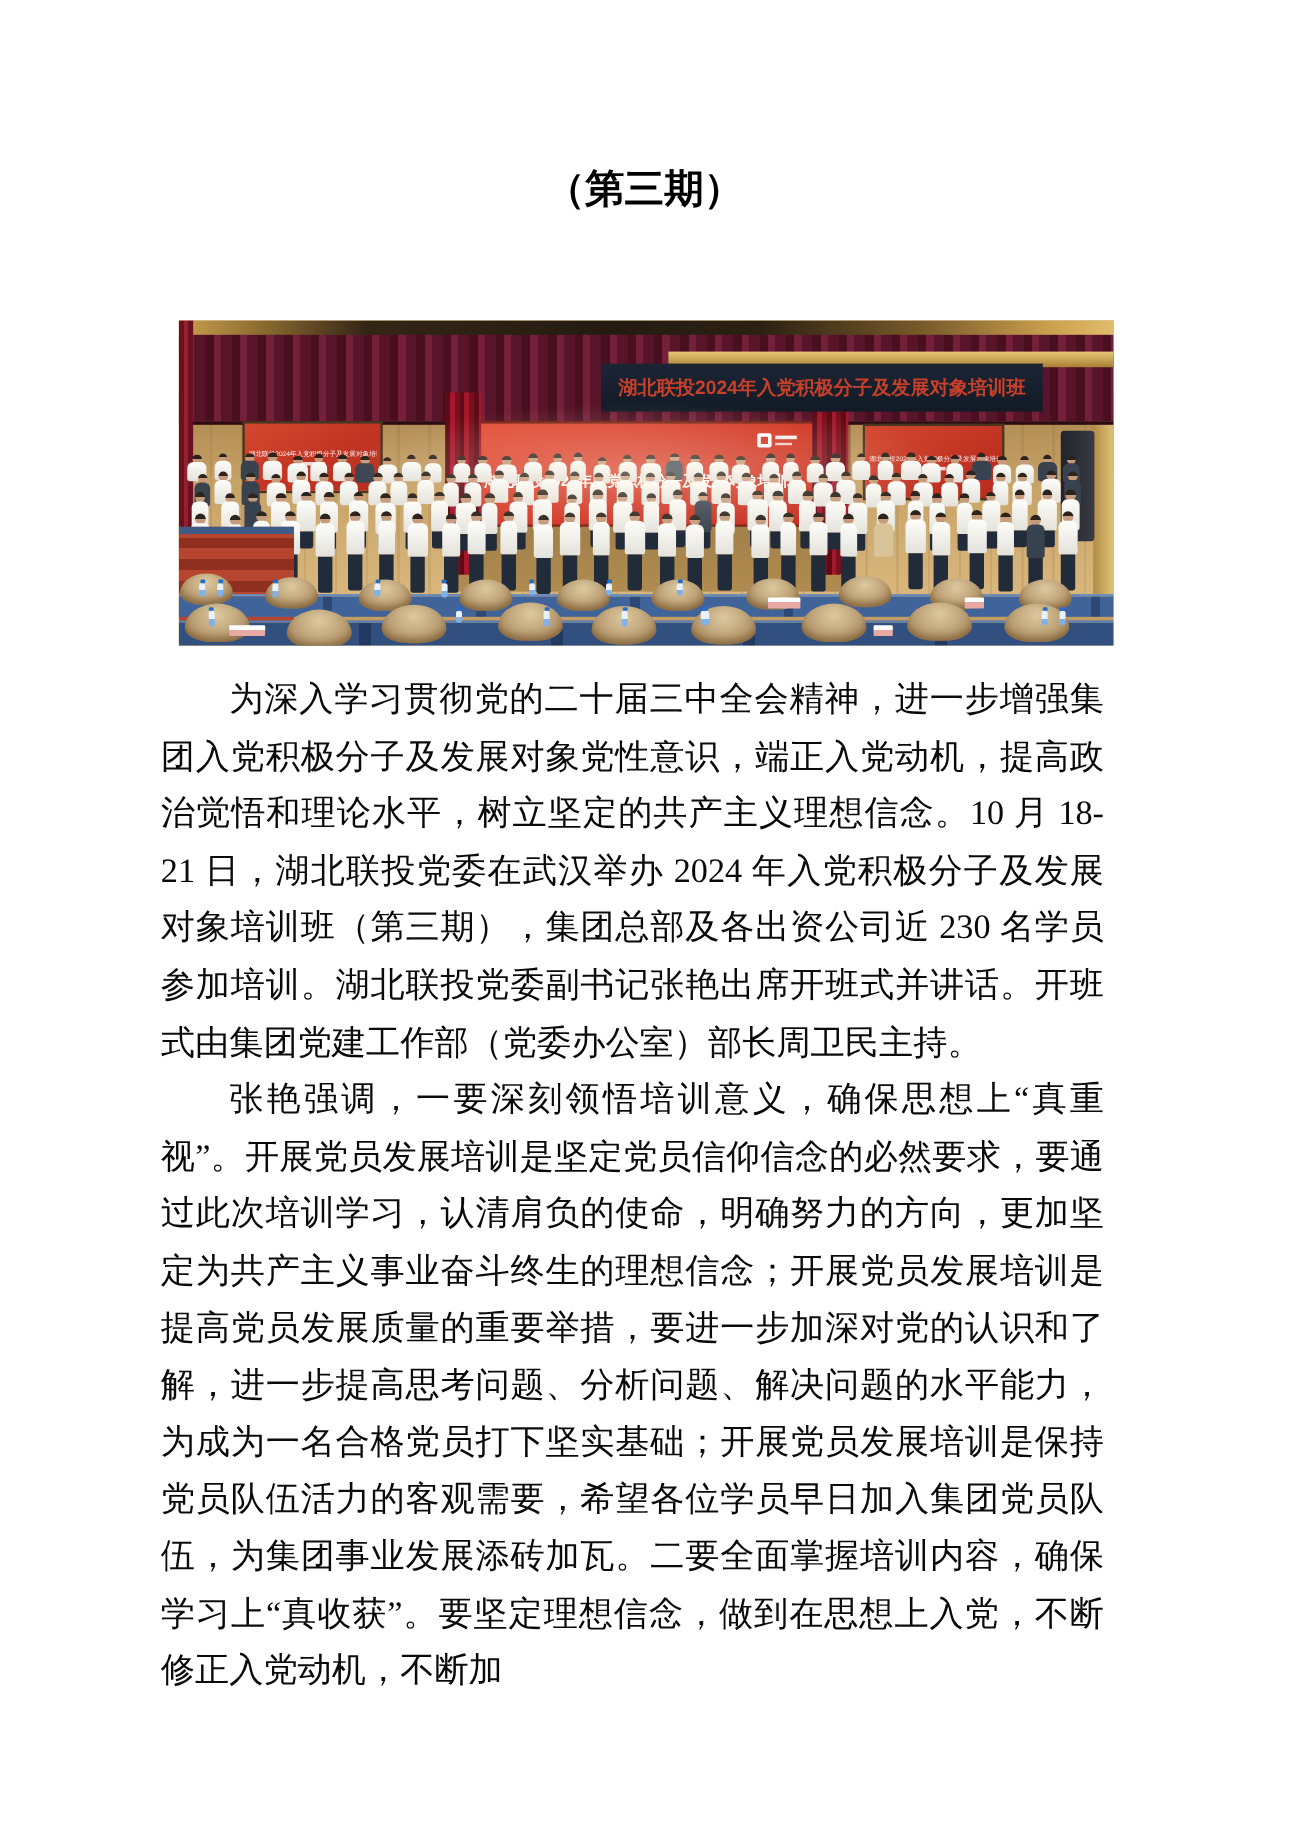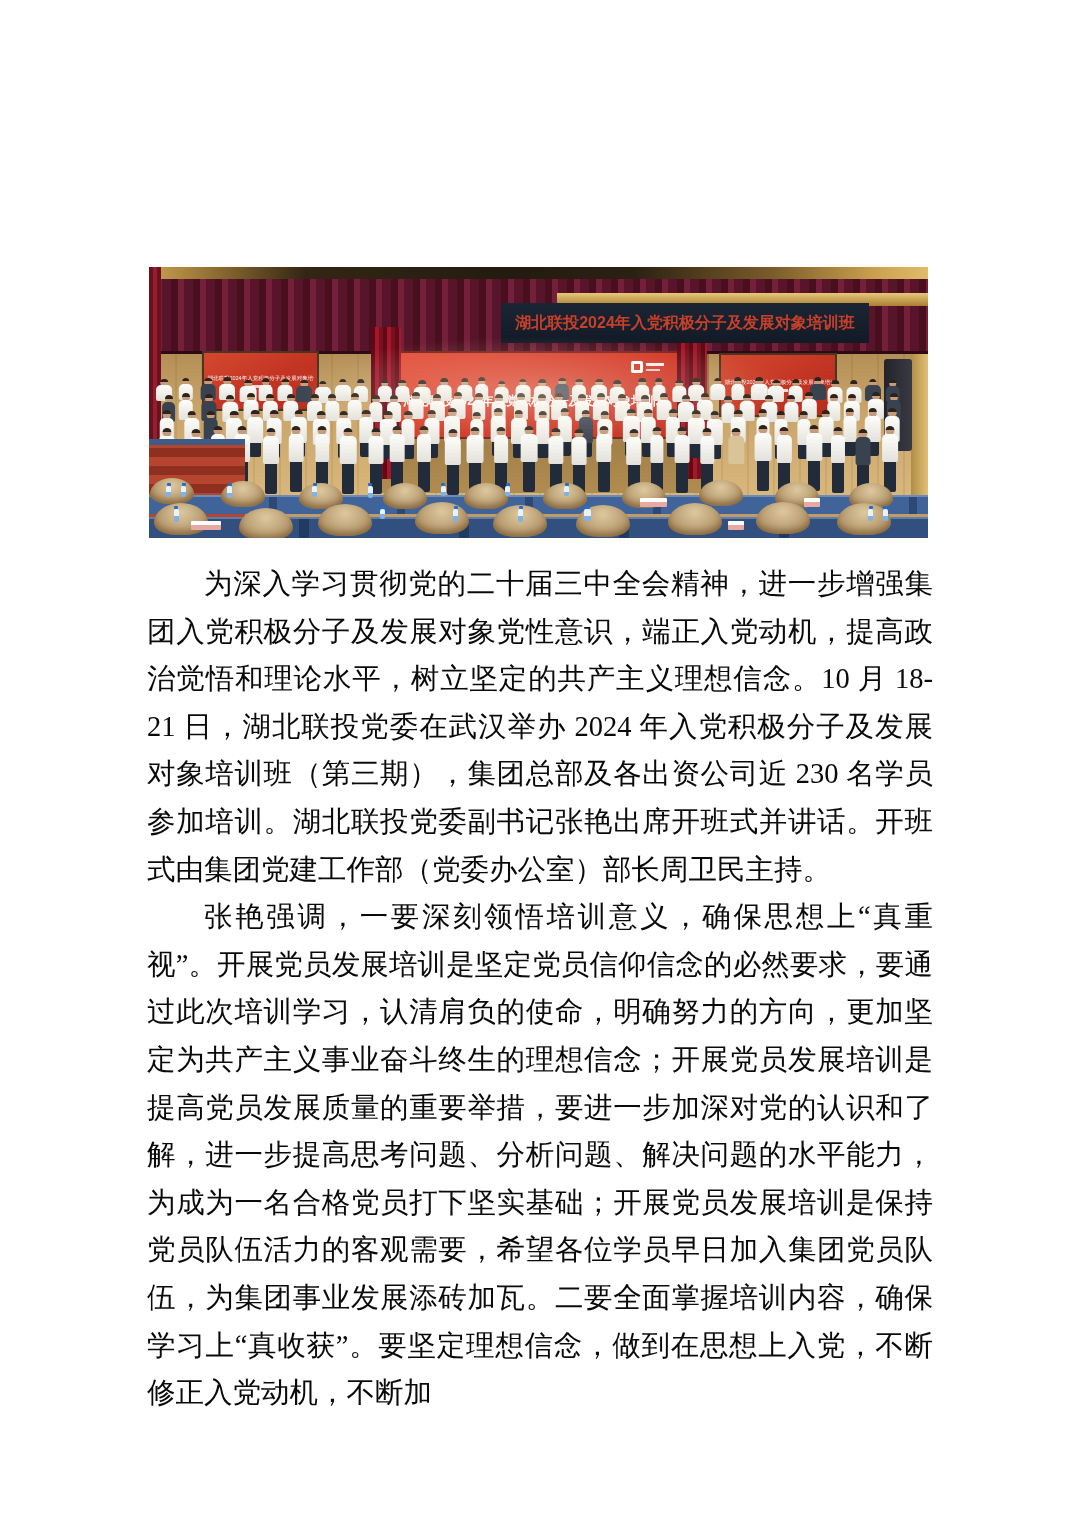--- a/index.html
+++ b/index.html
@@ -140,38 +140,39 @@
   }
   .bottle{position:absolute;z-index:4;width:5px;background:linear-gradient(180deg,#e8f2ff 0 55%,#7fb2e8 55%);border-radius:2px;}
   .bottle::before{content:"";position:absolute;left:0.5px;top:-3px;width:4px;height:3px;background:#1f6fd0;border-radius:1px;}
   .namecard{position:absolute;z-index:4;background:linear-gradient(180deg,#ffffff 0 45%,#e8a9a4 45%);border-radius:1px;}
   .glare{
     left:0;top:0;width:779px;height:271px;z-index:30;pointer-events:none;
     background:radial-gradient(ellipse 48% 30% at 50% 46%,rgba(255,243,224,.34),rgba(255,255,255,0) 68%);
   }
   
   .body-text{
-    position:absolute;left:147px;top:560px;width:786px;
+    position:absolute;left:134px;top:560px;width:786px;
     font-size:28.5px;line-height:47.6px;
     text-align:justify;
     color:#0a0a0a;
   }
   .body-text p{margin:0;text-indent:2em;}
   
   .footer{
     position:absolute;left:0;top:1404px;width:1074px;
     text-align:center;font-size:21px;letter-spacing:2px;color:#111;
   }
 </style>
 </head>
 <body>
 
 <div class="page">
 
   <div class="doc-title">
+    <div class="t2">（第三期）</div>
   </div>
 
   <div class="photo">
     <div class="wall"></div>
     <div class="ceiling"></div>
     <div class="valance"></div>
     <div class="gold-trim"></div>
     <div class="left-curtain-sliver"></div>
     <div class="gold-pillar"></div>
     <div class="stage-recess"></div>

